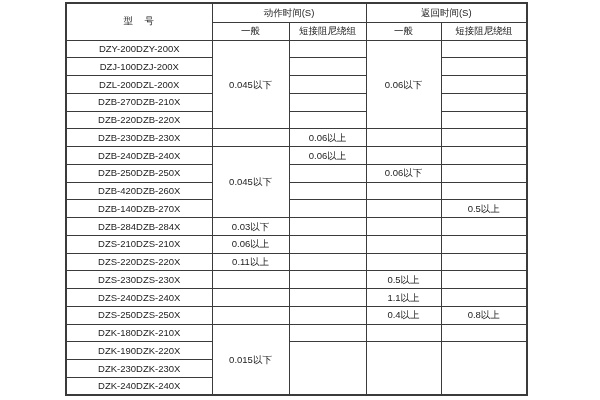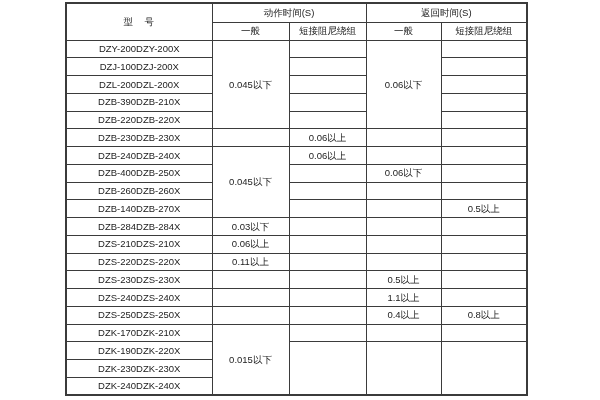--- a/index.html
+++ b/index.html
@@ -33,21 +33,21 @@
     line-height: 1;
     overflow: hidden;
     white-space: nowrap;
   }
   table.spec-table {
     border: 2px solid #3b3b3b;
   }
   thead tr.group-row { height: 19px; }
   thead tr.sub-row { height: 18px; margin-left: 7px; }
   tbody tr { height: 17.75px; }
-  th.model-header { letter-spacing: 1px; }
+  th.model-header { letter-spacing: 1px; font-family: Liberation Mono, monospace; }
   td.model-cell span {
     display: inline-block;
   }
   td.model-cell span:first-child {
   }
   td.value-cell { }
 </style>
 </head>
 <body>
 
@@ -85,21 +85,21 @@
           <td class="model-cell"><span>DZJ-100</span><span>DZJ-200X</span></td>
           <td class="value-cell"></td>
           <td class="value-cell"></td>
         </tr>
         <tr>
           <td class="model-cell"><span>DZL-200</span><span>DZL-200X</span></td>
           <td class="value-cell"></td>
           <td class="value-cell"></td>
         </tr>
         <tr>
-          <td class="model-cell"><span>DZB-390</span><span>DZB-210X</span></td>
+          <td class="model-cell"><span>DZB-270</span><span>DZB-210X</span></td>
           <td class="value-cell"></td>
           <td class="value-cell"></td>
         </tr>
         <tr>
           <td class="model-cell"><span>DZB-220</span><span>DZB-220X</span></td>
           <td class="value-cell"></td>
           <td class="value-cell"></td>
         </tr>
         <tr>
           <td class="model-cell"><span>DZB-230</span><span>DZB-230X</span></td>
@@ -109,27 +109,27 @@
           <td class="value-cell"></td>
         </tr>
         <tr>
           <td class="model-cell"><span>DZB-240</span><span>DZB-240X</span></td>
           <td class="value-cell" rowspan="4">0.045以下</td>
           <td class="value-cell">0.06以上</td>
           <td class="value-cell"></td>
           <td class="value-cell"></td>
         </tr>
         <tr>
-          <td class="model-cell"><span>DZB-400</span><span>DZB-250X</span></td>
+          <td class="model-cell"><span>DZB-250</span><span>DZB-250X</span></td>
           <td class="value-cell"></td>
           <td class="value-cell">0.06以下</td>
           <td class="value-cell"></td>
         </tr>
         <tr>
-          <td class="model-cell"><span>DZB-260</span><span>DZB-260X</span></td>
+          <td class="model-cell"><span>DZB-420</span><span>DZB-260X</span></td>
           <td class="value-cell"></td>
           <td class="value-cell"></td>
           <td class="value-cell"></td>
         </tr>
         <tr>
           <td class="model-cell"><span>DZB-140</span><span>DZB-270X</span></td>
           <td class="value-cell"></td>
           <td class="value-cell"></td>
           <td class="value-cell">0.5以上</td>
         </tr>
@@ -169,21 +169,21 @@
           <td class="value-cell"></td>
         </tr>
         <tr>
           <td class="model-cell"><span>DZS-250</span><span>DZS-250X</span></td>
           <td class="value-cell"></td>
           <td class="value-cell"></td>
           <td class="value-cell">0.4以上</td>
           <td class="value-cell">0.8以上</td>
         </tr>
         <tr>
-          <td class="model-cell"><span>DZK-170</span><span>DZK-210X</span></td>
+          <td class="model-cell"><span>DZK-180</span><span>DZK-210X</span></td>
           <td class="value-cell" rowspan="4">0.015以下</td>
           <td class="value-cell"></td>
           <td class="value-cell"></td>
           <td class="value-cell"></td>
         </tr>
         <tr>
           <td class="model-cell"><span>DZK-190</span><span>DZK-220X</span></td>
           <td class="value-cell" rowspan="3"></td>
           <td class="value-cell" rowspan="3"></td>
           <td class="value-cell" rowspan="3"></td>

